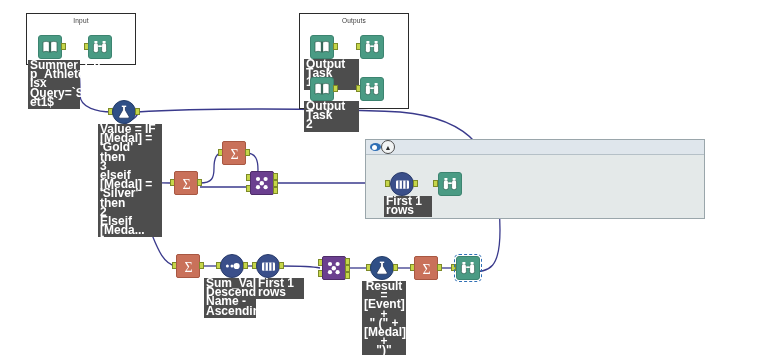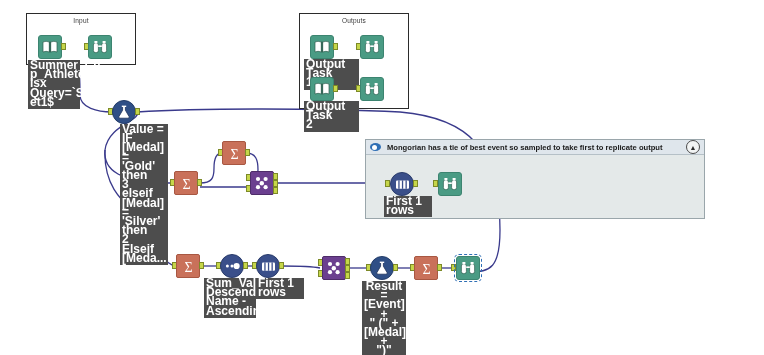--- a/index.html
+++ b/index.html
@@ -279,21 +279,21 @@
     <div class="anchor in" style="left:-4px;top:8px;"></div>
     <div class="glyph rnd">
       <svg width="14" height="15" viewBox="0 0 14 15">
         <path d="M5.6 1.4 L5.6 5.2 L1.9 11.6 Q1.2 13.2 3 13.2 L11 13.2 Q12.8 13.2 12.1 11.6 L8.4 5.2 L8.4 1.4 Z" fill="#ffffff" stroke="#1d3159" stroke-width=".8"></path>
         <rect x="4.8" y="0.6" width="4.4" height="1.4" fill="#ffffff"></rect>
       </svg>
     </div>
     <div class="anchor out" style="left:23px;top:8px;"></div>
   </div>
 
-  <div class="tool-label" style="left:120px;top:124px;width:48px;">Value = IF
+  <div class="tool-label" style="left:98px;top:124px;width:64px;">Value = IF
 [Medal] =
 'Gold' then
 3
 elseif
 [Medal] =
 'Silver' then
 2
 Elseif
 [Meda...</div>
 
@@ -429,21 +429,20 @@
         <rect x="2.4" y="1" width="3" height="2.4" fill="#ffffff"></rect>
         <rect x="10.6" y="1" width="3" height="2.4" fill="#ffffff"></rect>
         <rect x="6.2" y="5.4" width="3.6" height="1.6" fill="#ffffff"></rect>
       </svg>
     </div>
   </div>
 
   <div class="comment-box" style="left:365px;top:139px;width:340px;height:80px;">
     <div class="comment-header">
       <div class="eye-ico"></div>
-      <div class="comment-title">Mongorian has a tie of best event so sampled to take first to replicate output</div>
       <div class="collapse-ico">▲</div>
     </div>
 
     <div class="tool" style="left:24px;top:32px;">
       <div class="anchor in" style="left:-5px;top:8px;"></div>
       <div class="glyph rnd-dark">
         <svg width="15" height="13" viewBox="0 0 15 13">
           <rect x="1" y="2.4" width="13" height="8.4" rx="1" fill="#ffffff"></rect>
           <rect x="3.3" y="2.4" width="1.3" height="8.4" fill="#3a4f8a"></rect>
           <rect x="6.9" y="2.4" width="1.3" height="8.4" fill="#3a4f8a"></rect>

